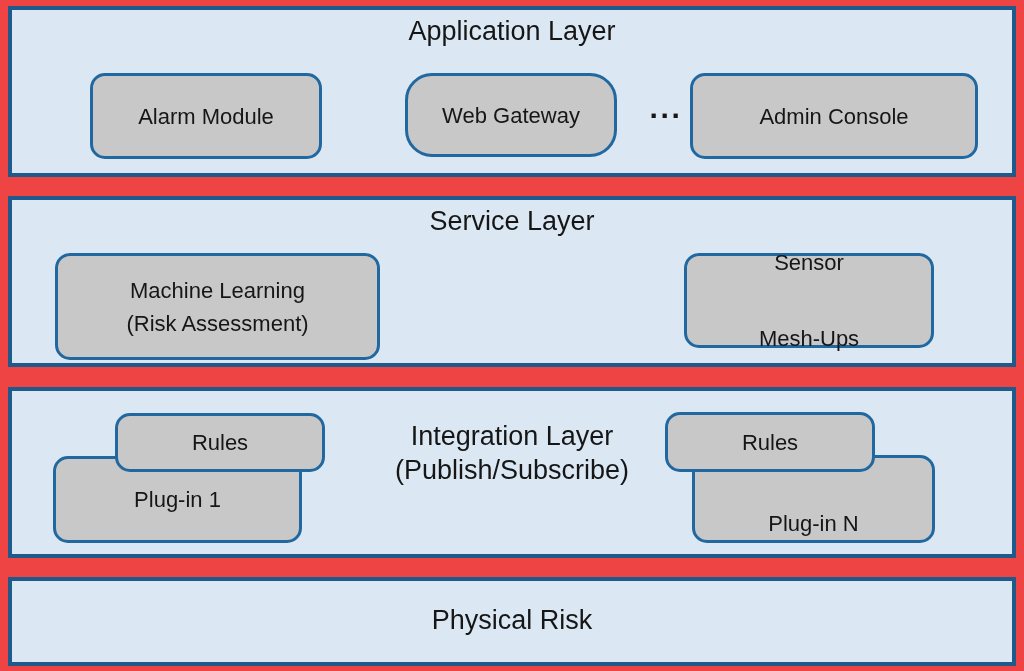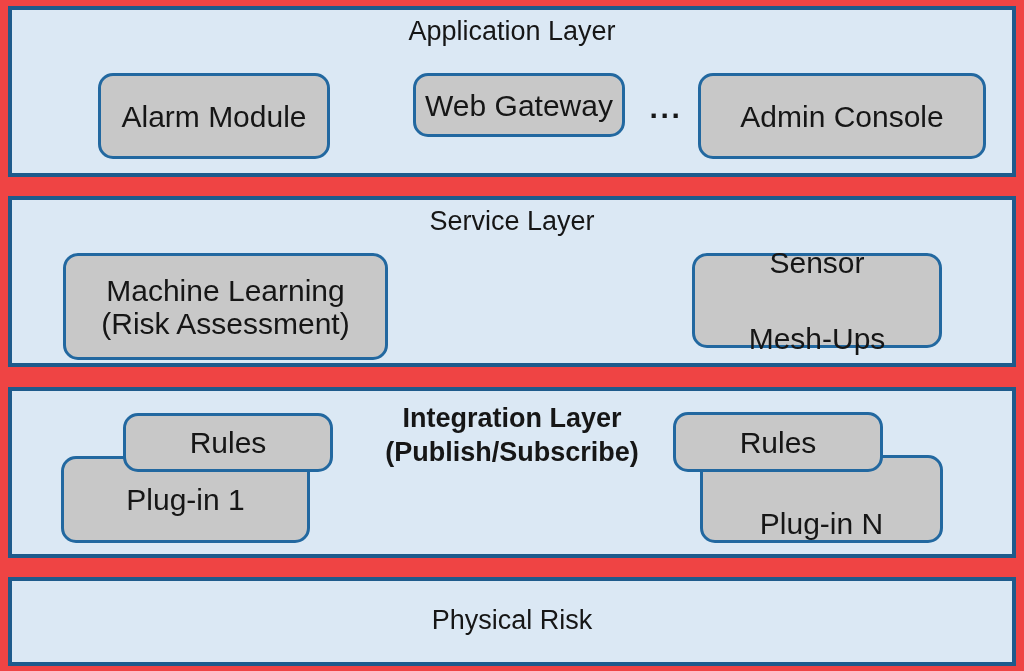--- a/index.html
+++ b/index.html
@@ -42,50 +42,49 @@
   .module {
     position: absolute;
     box-sizing: border-box;
     background: #c8c8c8;
     border: 3px solid #2268a0;
     border-radius: 15px;
     display: flex;
     flex-direction: column;
     align-items: center;
     justify-content: center;
-    font-size: 30px;
+    font-size: 22px;
     line-height: 33px;
     color: #161616;
     text-align: center;
-    margin-left: 8px;
   }
 
   
   #alarm-module   { left: 78px;  top: 63px; width: 232px; height: 86px; }
-  #web-gateway    { left: 393px; top: 63px; width: 212px; height: 64px; }
+  #web-gateway    { left: 393px; top: 63px; width: 212px; height: 84px; border-radius: 27px; }
   #admin-console  { left: 678px; top: 63px; width: 288px; height: 86px; }
   .dots {
     position: absolute;
     left: 628px; top: 63px; width: 52px; height: 86px;
     display: flex; align-items: center; justify-content: center;
     font-size: 30px; font-weight: bold; color: #161616;
     letter-spacing: 1px;
   }
 
   
   #machine-learning { left: 43px;  top: 53px; width: 325px; height: 107px; }
   #sensor-meshups   { left: 672px; top: 53px; width: 250px; height: 95px; gap: 43px; }
 
   
   #rules-left  { left: 103px; top: 22px; width: 210px; height: 59px; z-index: 2; }
   #plugin-1    { left: 41px;  top: 65px; width: 249px; height: 87px; z-index: 1; }
   #rules-right { left: 653px; top: 21px; width: 210px; height: 60px; z-index: 2; }
   #plugin-n    { left: 680px; top: 64px; width: 243px; height: 88px; z-index: 1; justify-content: flex-end; }
 
-  #integration-layer .layer-title { position: relative; z-index: 3; margin-top: 10px; font-weight: bold; }
+  #integration-layer .layer-title { position: relative; z-index: 3; margin-top: 28px; }
 </style>
 </head>
 <body>
 
 <div id="stage">
 
   <div class="layer" id="app-layer">
     <div class="layer-title">Application Layer</div>
     <div class="module" id="alarm-module">
       <span>Alarm Module</span>

